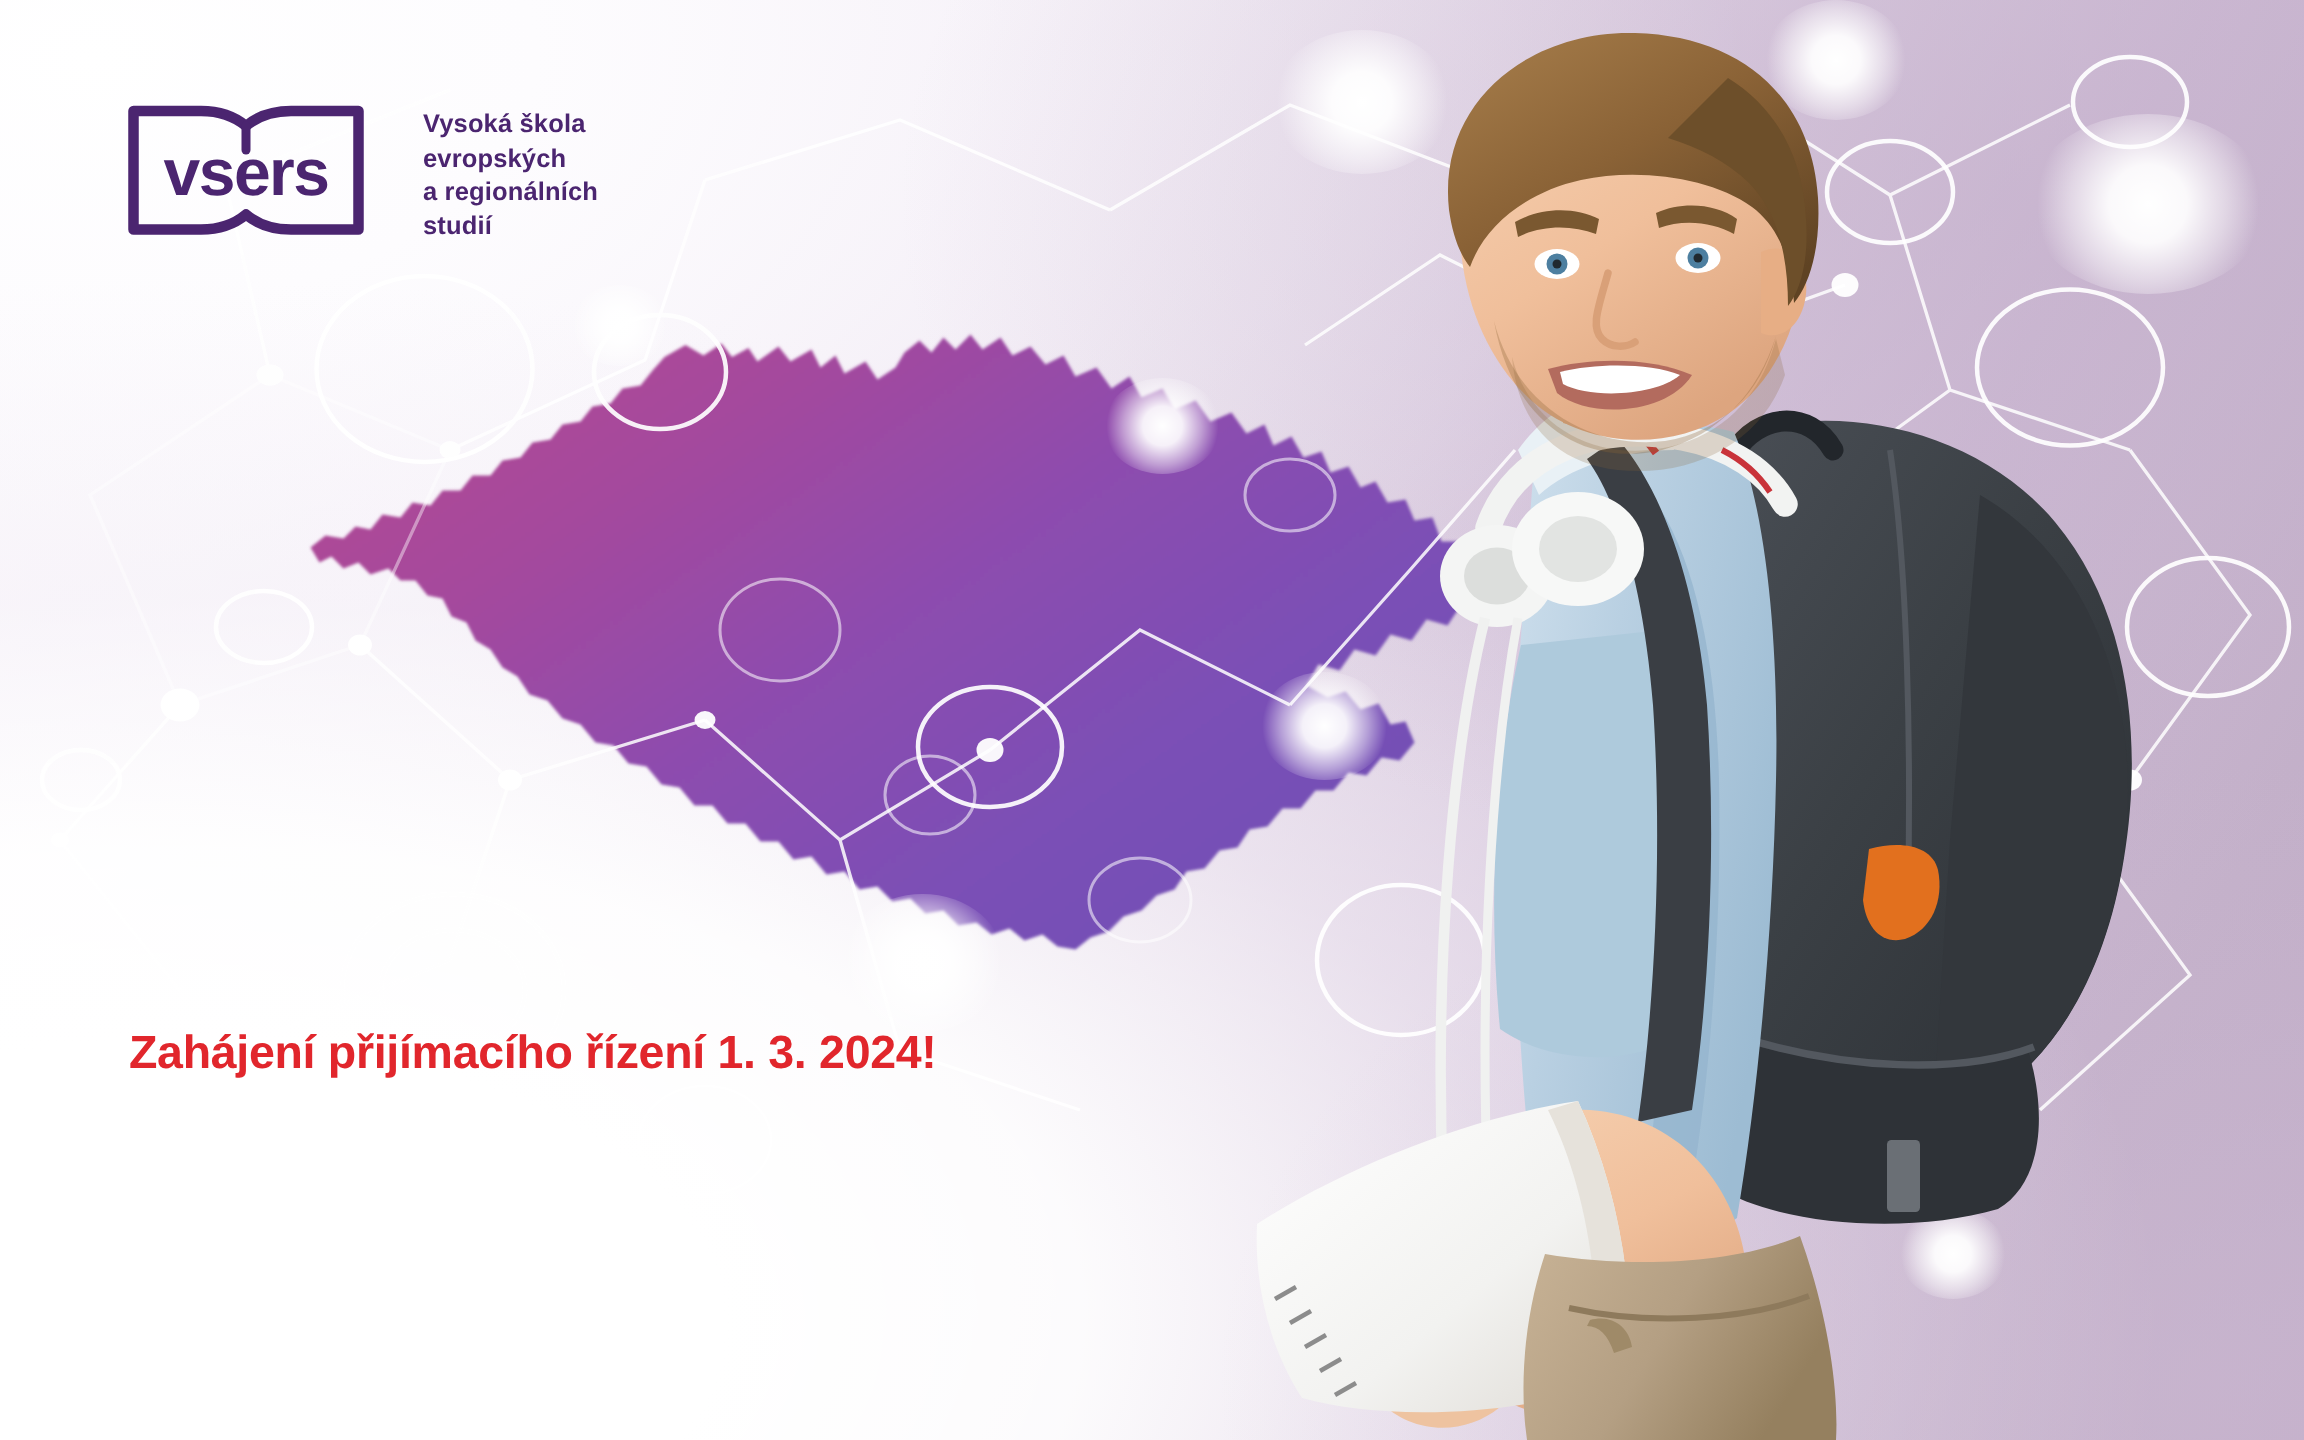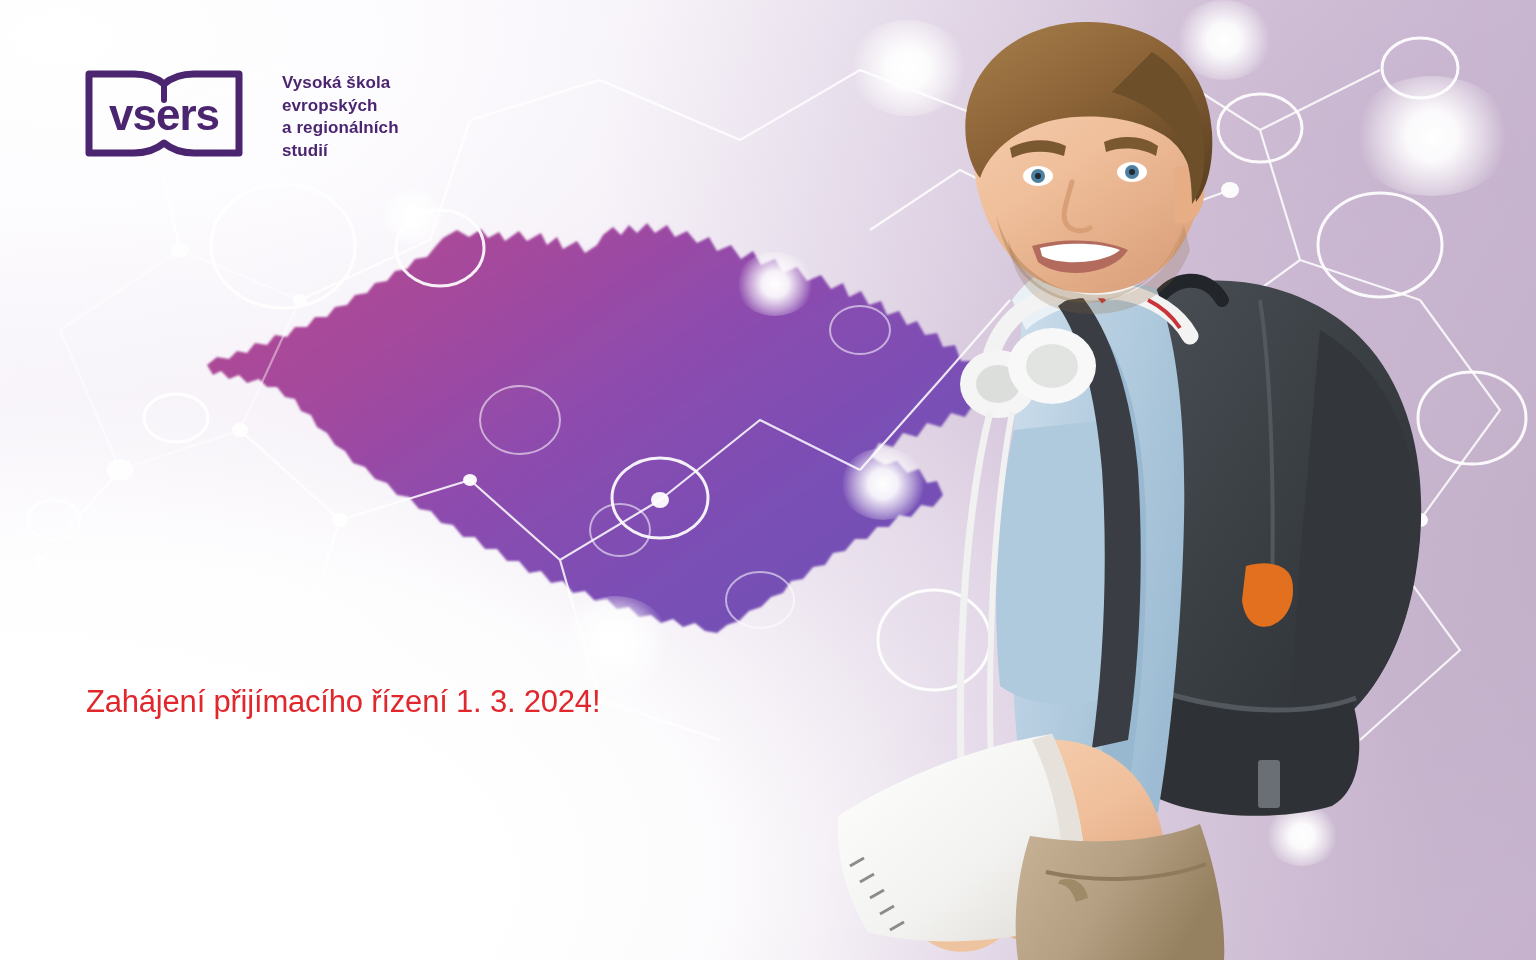--- a/index.html
+++ b/index.html
@@ -109,21 +109,21 @@
     font-size: 55px;
     font-weight: bold;
     line-height: 1.17;
     letter-spacing: -0.6px;
     margin: 0;
     white-space: pre-line;
   }
   .subline {
     color: #e1262c;
     font-size: 31px;
-    font-weight: normal;
+    font-weight: bold;
     letter-spacing: -0.2px;
     margin: 36px 0 0 0;
   }
 </style>
 </head>
 <body>
 
 <div class="poster">
 
   <div class="bg-base"></div>

